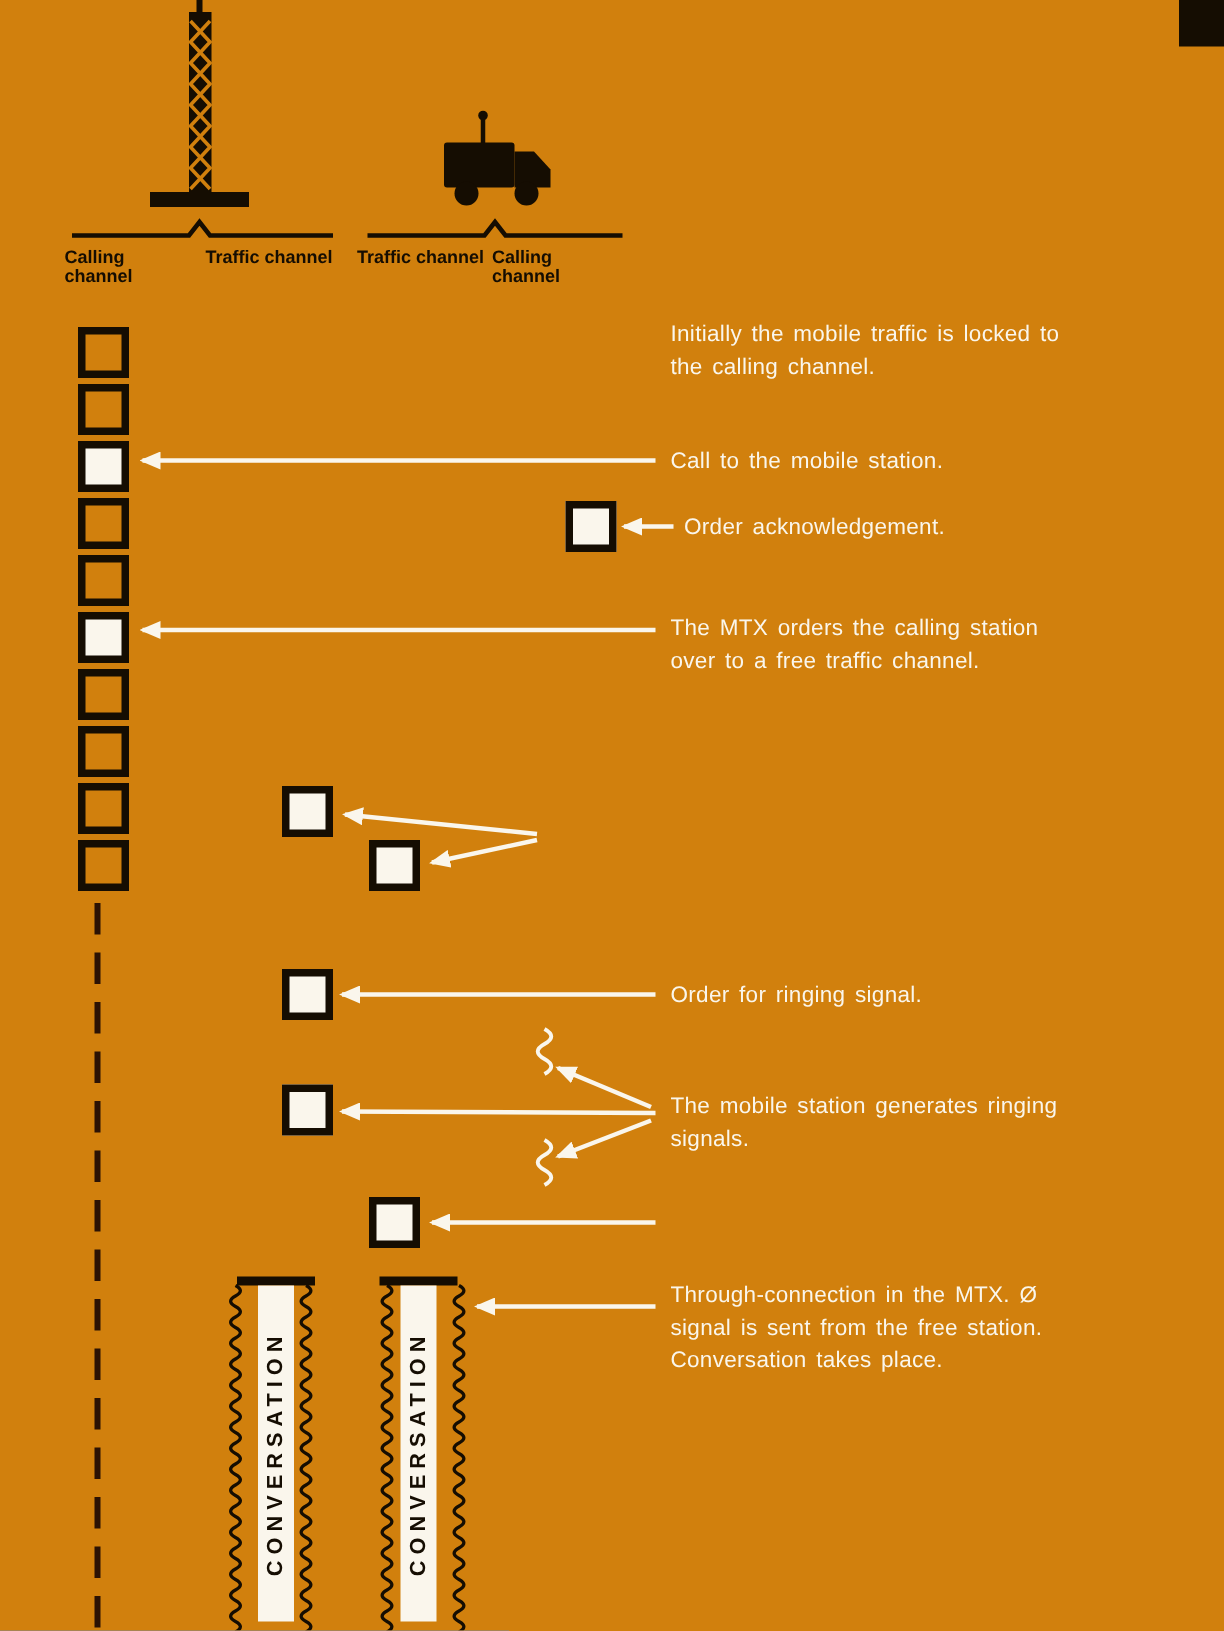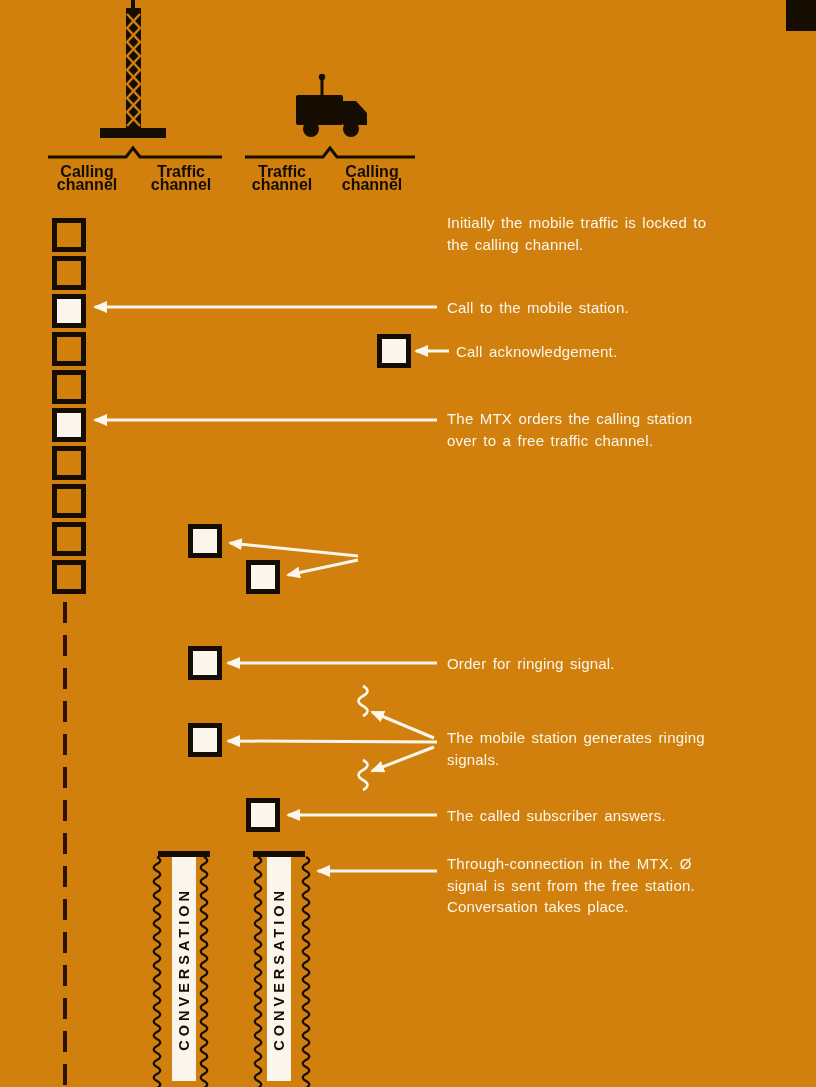--- a/index.html
+++ b/index.html
@@ -8,22 +8,22 @@
     background:#D1800D;
     font-family:"Liberation Sans","DejaVu Sans",sans-serif;
   }
   svg.overlay { position:absolute; left:0; top:0; }
   .arrow { stroke:#FAF6EC; stroke-width:3; }
   .bracket { stroke:#150D02; stroke-width:3; fill:none; }
 
   .corner { position:absolute; left:786px; top:0; width:30px; height:31px; background:#150D02; }
 
   .chan-label {
-    position:absolute; top:165px; width:88px; text-align:center;
-    color:#150D02; font-weight:bold; font-size:16px; line-height:13px;
+    position:absolute; top:165px; width:88px; text-align:left;
+    color:#150D02; font-weight:bold; font-size:12px; line-height:13px;
   }
 
   .sq-col { position:absolute; left:52px; top:218px; display:flex; flex-direction:column; gap:4px; }
   .sq { width:34px; height:34px; border:5px solid #150D02; box-sizing:border-box; }
   .sq.white  { background:#FAF6EC; }
   .sq.orange { background:transparent; }
   .sq.abs { position:absolute; }
 
   .note {
     position:absolute; width:352px; color:#FAF6EC;
@@ -118,27 +118,26 @@
   <div class="sq white abs" style="left:377px;top:334px"></div>
   <div class="sq white abs" style="left:188px;top:524px"></div>
   <div class="sq white abs" style="left:246px;top:560px"></div>
   <div class="sq white abs" style="left:188px;top:646px"></div>
   <div class="sq white abs" style="left:188px;top:723px"></div>
   <div class="sq white abs" style="left:246px;top:798px"></div>
 
   <div class="note" style="left:447px;top:212px">Initially the mobile traffic is locked to
 the calling channel.</div>
   <div class="note" style="left:447px;top:297px">Call to the mobile station.</div>
-  <div class="note" style="left:456px;top:341px">Call acknowledgement.</div>
+  <div class="note" style="left:456px;top:341px">Order acknowledgement.</div>
   <div class="note" style="left:447px;top:408px">The MTX orders the calling station
 over to a free traffic channel.</div>
   <div class="note" style="left:447px;top:653px">Order for ringing signal.</div>
   <div class="note" style="left:447px;top:727px">The mobile station generates ringing
 signals.</div>
-  <div class="note" style="left:447px;top:805px">The called subscriber answers.</div>
   <div class="note" style="left:447px;top:853px">Through-connection in the MTX. Ø
 signal is sent from the free station.
 Conversation takes place.</div>
 
   <div class="cap" style="left:158px"></div>
   <div class="cap" style="left:253px"></div>
   <div class="conv-bar" style="left:172px">
     <span class="conv-text">CONVERSATION</span>
   </div>
   <div class="conv-bar" style="left:267px">

